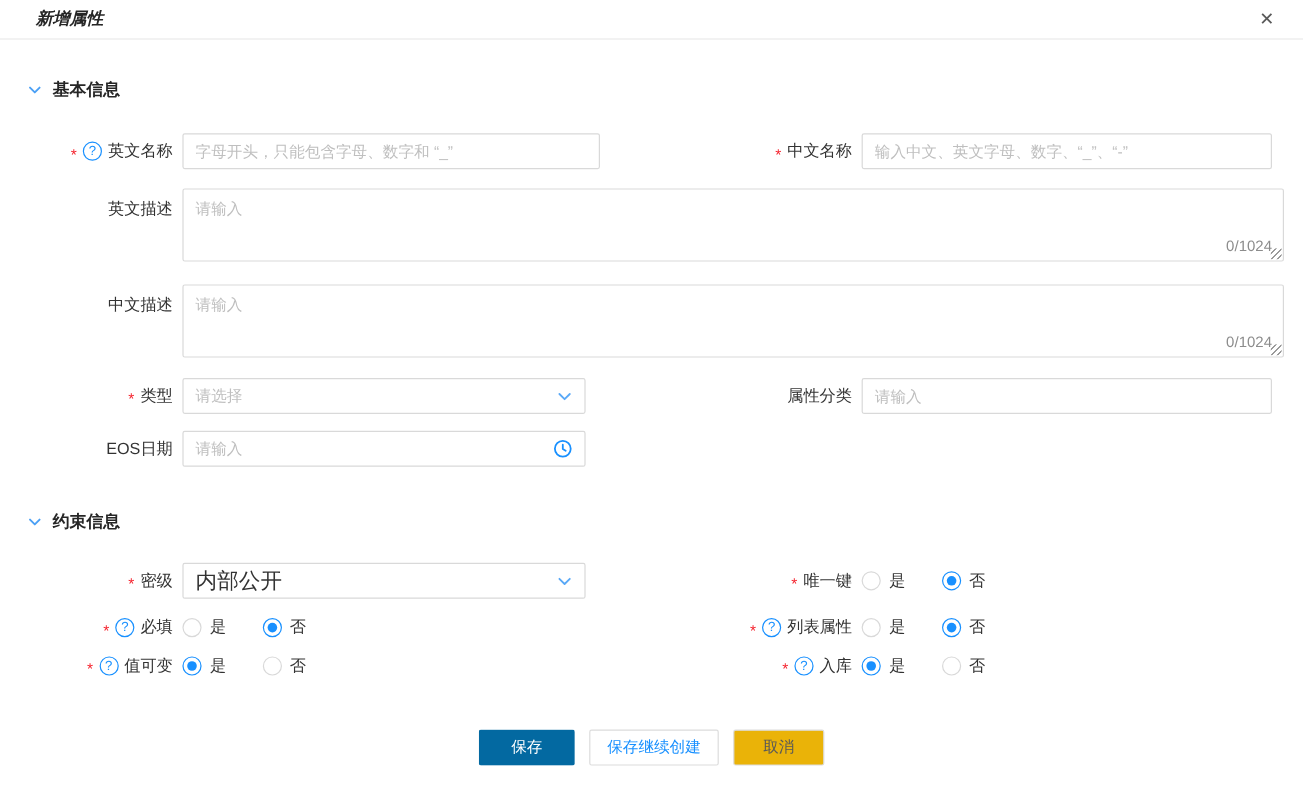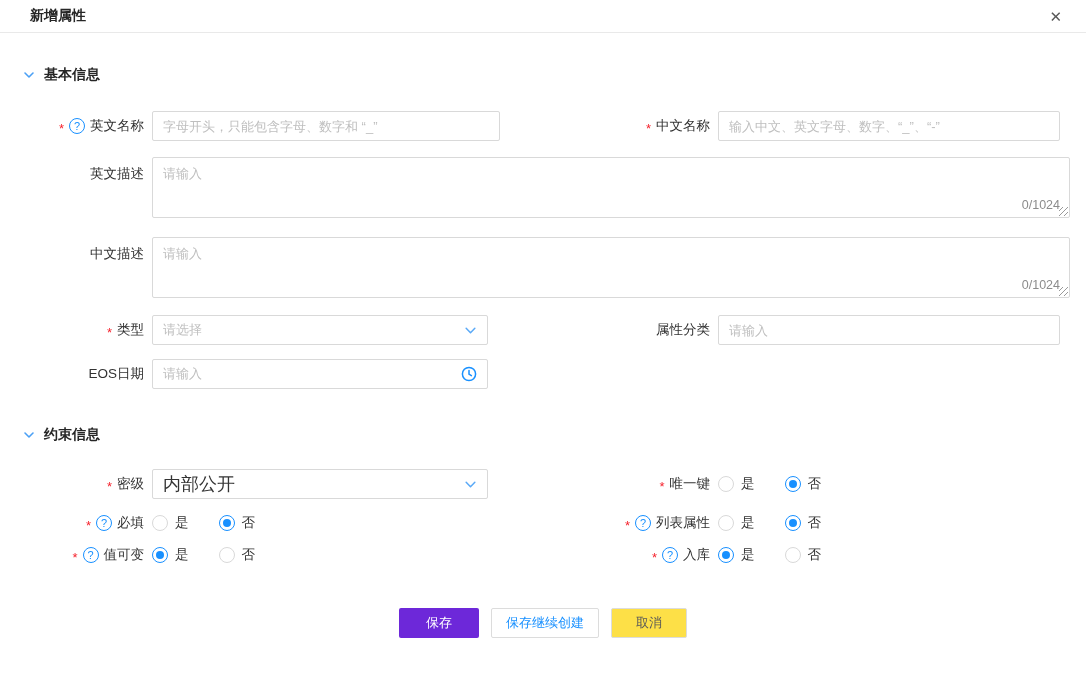--- a/index.html
+++ b/index.html
@@ -1,21 +1,21 @@
 <!DOCTYPE html>
 <html><head>
 <meta charset="utf-8">
 <style>
   * { margin:0; padding:0; box-sizing:border-box; }
   html,body { width:1086px; height:675px; background:#fff; font-family:"Liberation Sans", sans-serif; overflow:hidden; }
   .dialog { width:1086px; height:675px; background:#fff; position:relative; }
 
   .dlg-header { height:33px; display:flex; align-items:center; justify-content:space-between;
     padding:0 18px 0 30px; border-bottom:1px solid #e9e9e9; }
-  .dlg-title { font-size:14px; font-weight:700; color:#262626; }
+  .dlg-title { font-size:14px; font-weight:700; color:#262626;font-style:italic; }
   .close { font-size:15px; color:#595959; cursor:pointer; line-height:1; padding:4px 6px; }
 
   .dlg-body { padding:33px 16px 0 16px; }
 
   .section-hd { display:flex; align-items:center; gap:9px; margin:0 0 27px 7px;text-align:center; }
   .section-title { font-size:14px; font-weight:700; color:#262626; }
 
   .row { display:flex; }
   .col { display:flex; align-items:center; width:527px; }
   .col.top { align-items:flex-start; }
@@ -55,23 +55,23 @@
   .radio.checked .rdot::after { content:""; position:absolute; left:3px; top:3px; width:8px; height:8px;
           border-radius:50%; background:#1890ff; }
 
   .mb16 { margin-bottom:16px; } .mb19 { margin-bottom:19px; } .mb17 { margin-bottom:17px; }
   .mb14 { margin-bottom:14px; } .mb37 { margin-bottom:37px; } .mb25 { margin-bottom:25px; }
   .mb15 { margin-bottom:15px; }
 
   .footer { display:flex; justify-content:center; gap:12px; margin-top:44px; }
   .btn { height:30px; border-radius:2px; font-size:13px; display:flex; align-items:center;
          justify-content:center; cursor:pointer; border:1px solid transparent; font-family:inherit; }
-  .btn-primary { background:#6d28d9; color:#fff; min-width:80px; padding:0 22px; }
+  .btn-primary { background:#0369a1; color:#fff; min-width:80px; padding:0 22px; }
   .btn-blue { background:#fff; border-color:#dcdcdc; color:#1890ff; padding:0 14px; }
-  .btn-plain { background:#fde047; border-color:#dcdcdc; color:#595959; padding:0 24px; }
+  .btn-plain { background:#eab308; border-color:#dcdcdc; color:#595959; padding:0 24px; }
 </style>
 </head>
 <body>
 
 <div class="dialog">
 
   <div class="dlg-header">
     <span class="dlg-title">新增属性</span>
     <span class="close">✕</span>
   </div>

